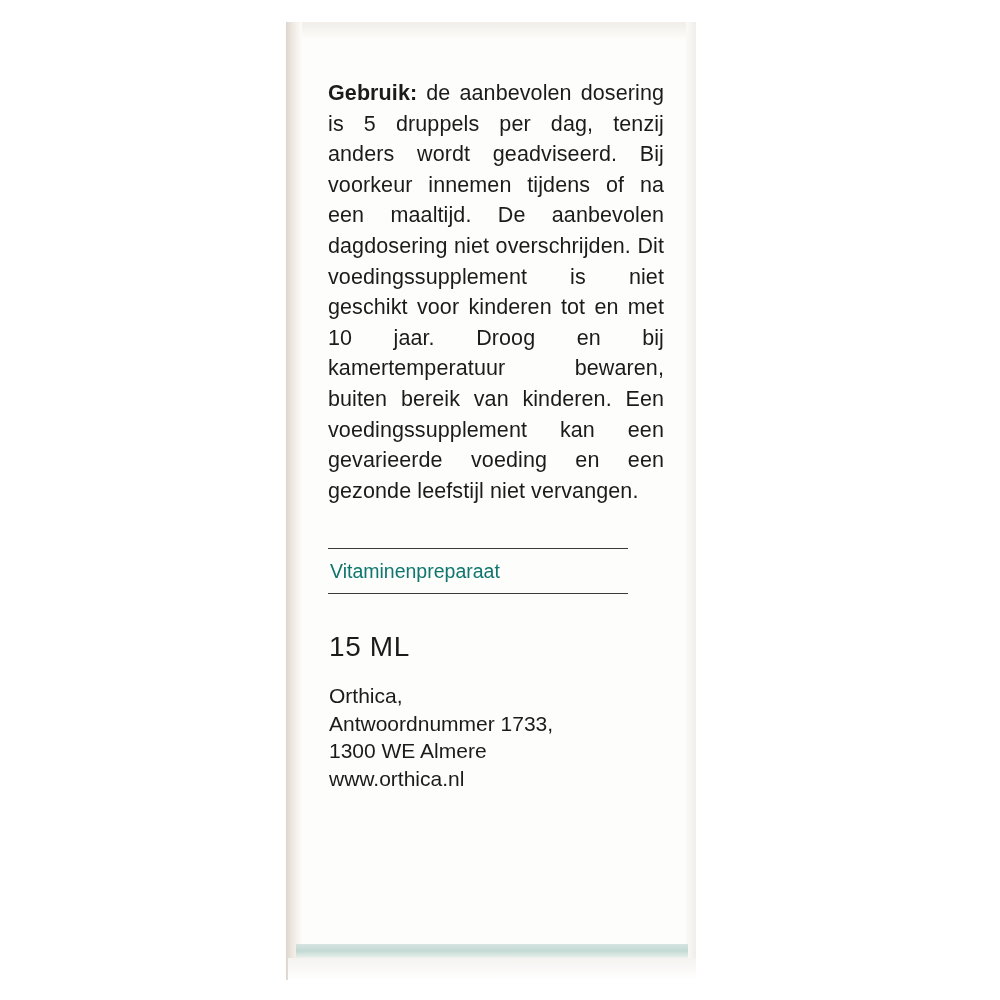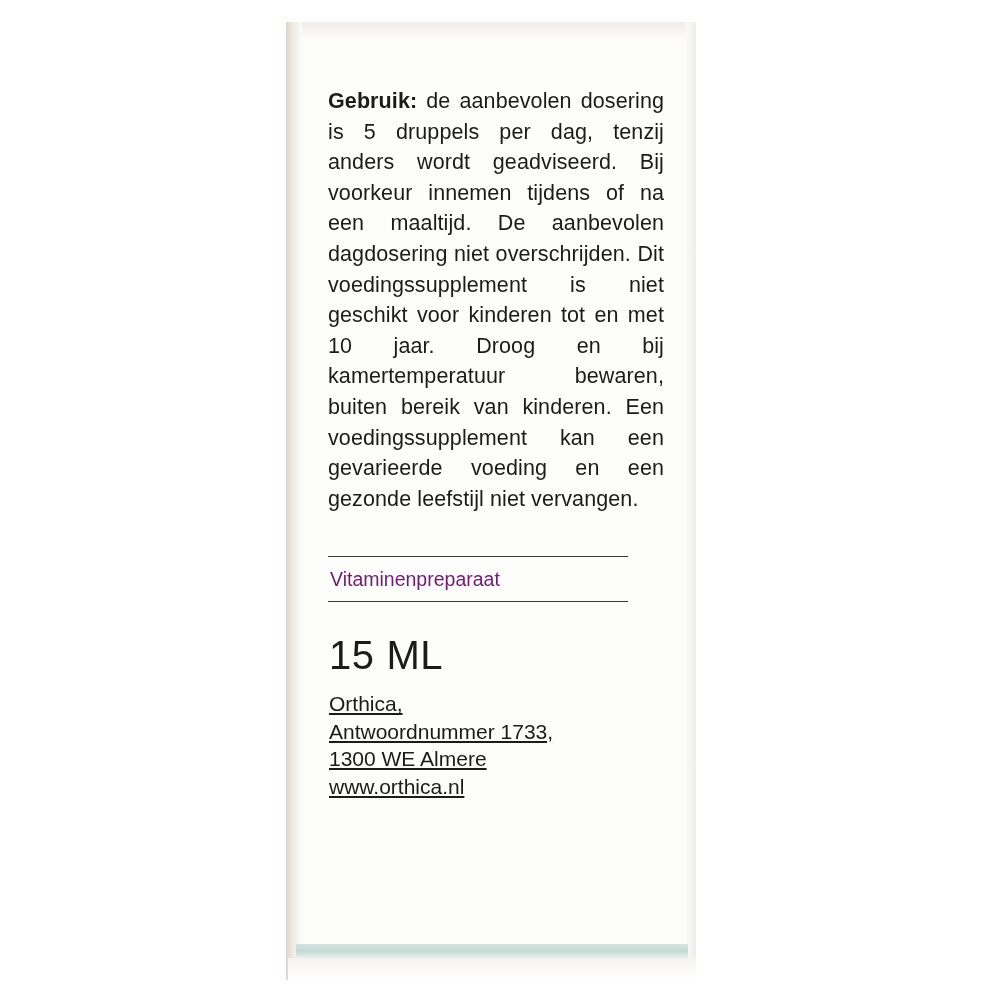--- a/index.html
+++ b/index.html
@@ -84,21 +84,21 @@
     top: 958px;
     width: 408px;
     height: 22px;
     background: linear-gradient(to bottom, #f4f3f0, #ffffff);
   }
 
   
   #content {
     position: absolute;
     left: 328px;
-    top: 86px;
+    top: 78px;
     width: 336px;
   }
 
   .para {
     color: #1b1b1b;
     font-size: 21.5px;
     line-height: 30.6px;
     text-align: justify;
     text-justify: inter-word;
     margin: 0 0 0 0;
@@ -116,43 +116,42 @@
   .rule {
     width: 300px;
     height: 1px;
     background: #3a3a3a;
     margin: 0;
   }
 
   #rule-top { margin-top: 42px; }
 
   #subtitle {
-    color: #701a75;
+    color: #0f766e;
     font-size: 19.5px;
     line-height: 24px;
     padding: 10px 0 10px 2px;
   }
 
   #volume {
     color: #1b1b1b;
-    font-size: 40px;
+    font-size: 28px;
     line-height: 46px;
     letter-spacing: .6px;
     margin-top: 30px;
     padding-left: 1px;
   }
 
   #address {
     color: #1b1b1b;
     font-size: 21px;
     line-height: 27.5px;
     margin-top: 12px;
     padding-left: 1px;
     white-space: pre-line;
-    text-decoration: underline;
   }
 </style>
 </head>
 <body>
 
 <div id="stage">
 
   <div id="package"></div>
   <div id="top-flap"></div>
   <div id="left-edge-shadow"></div>

